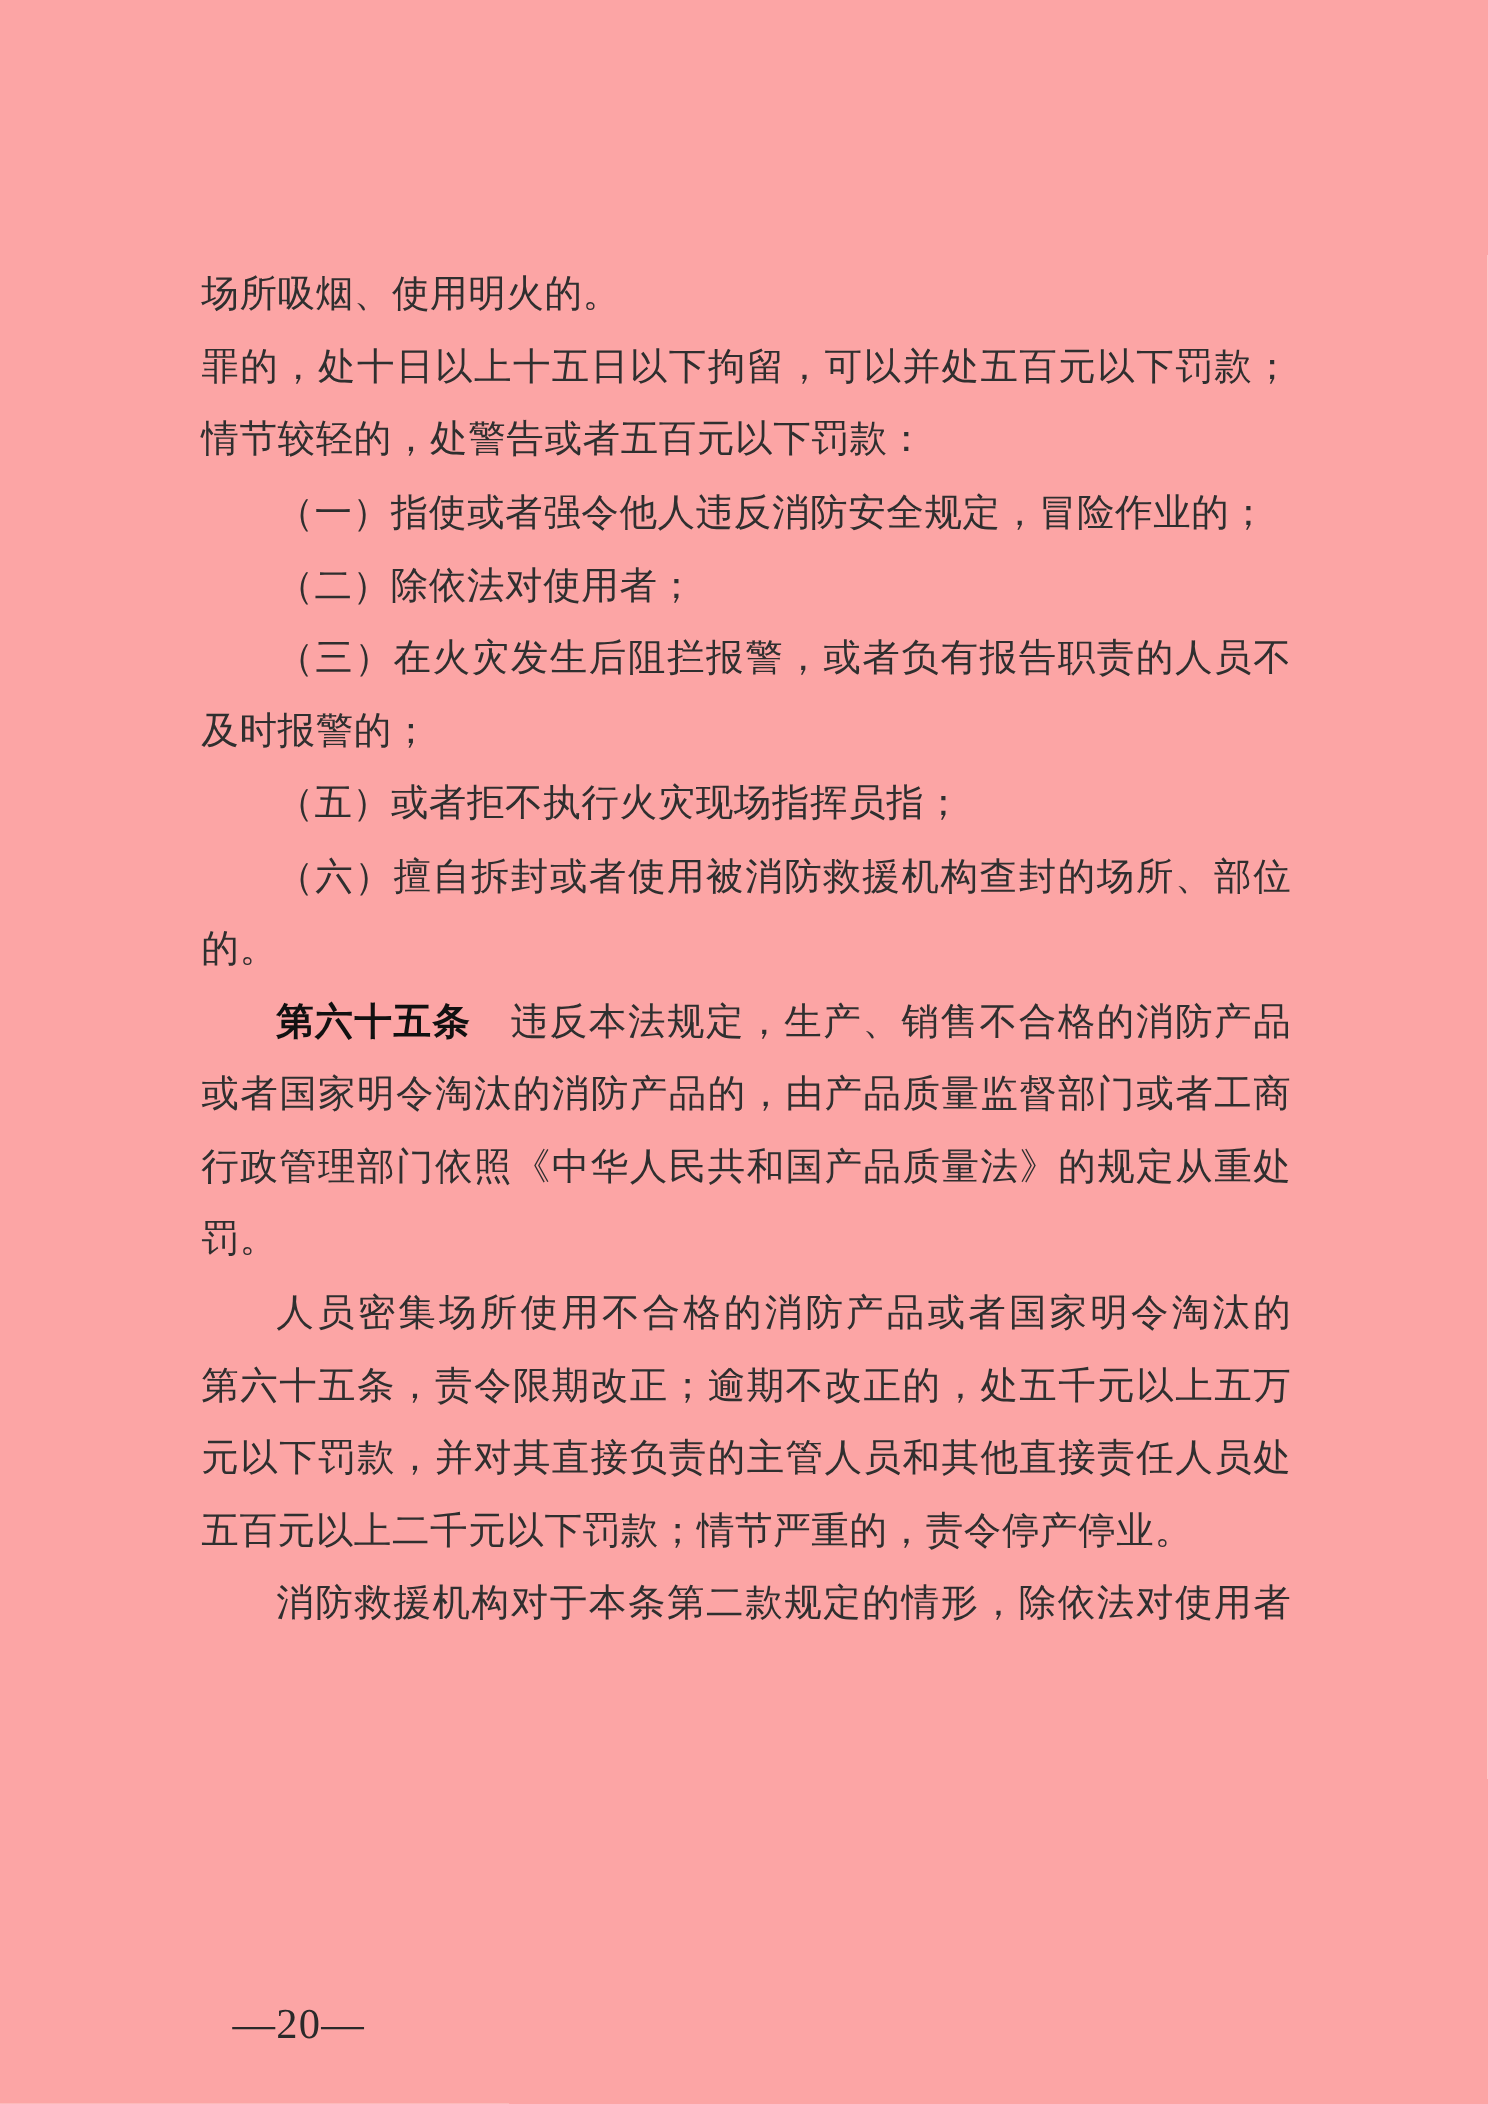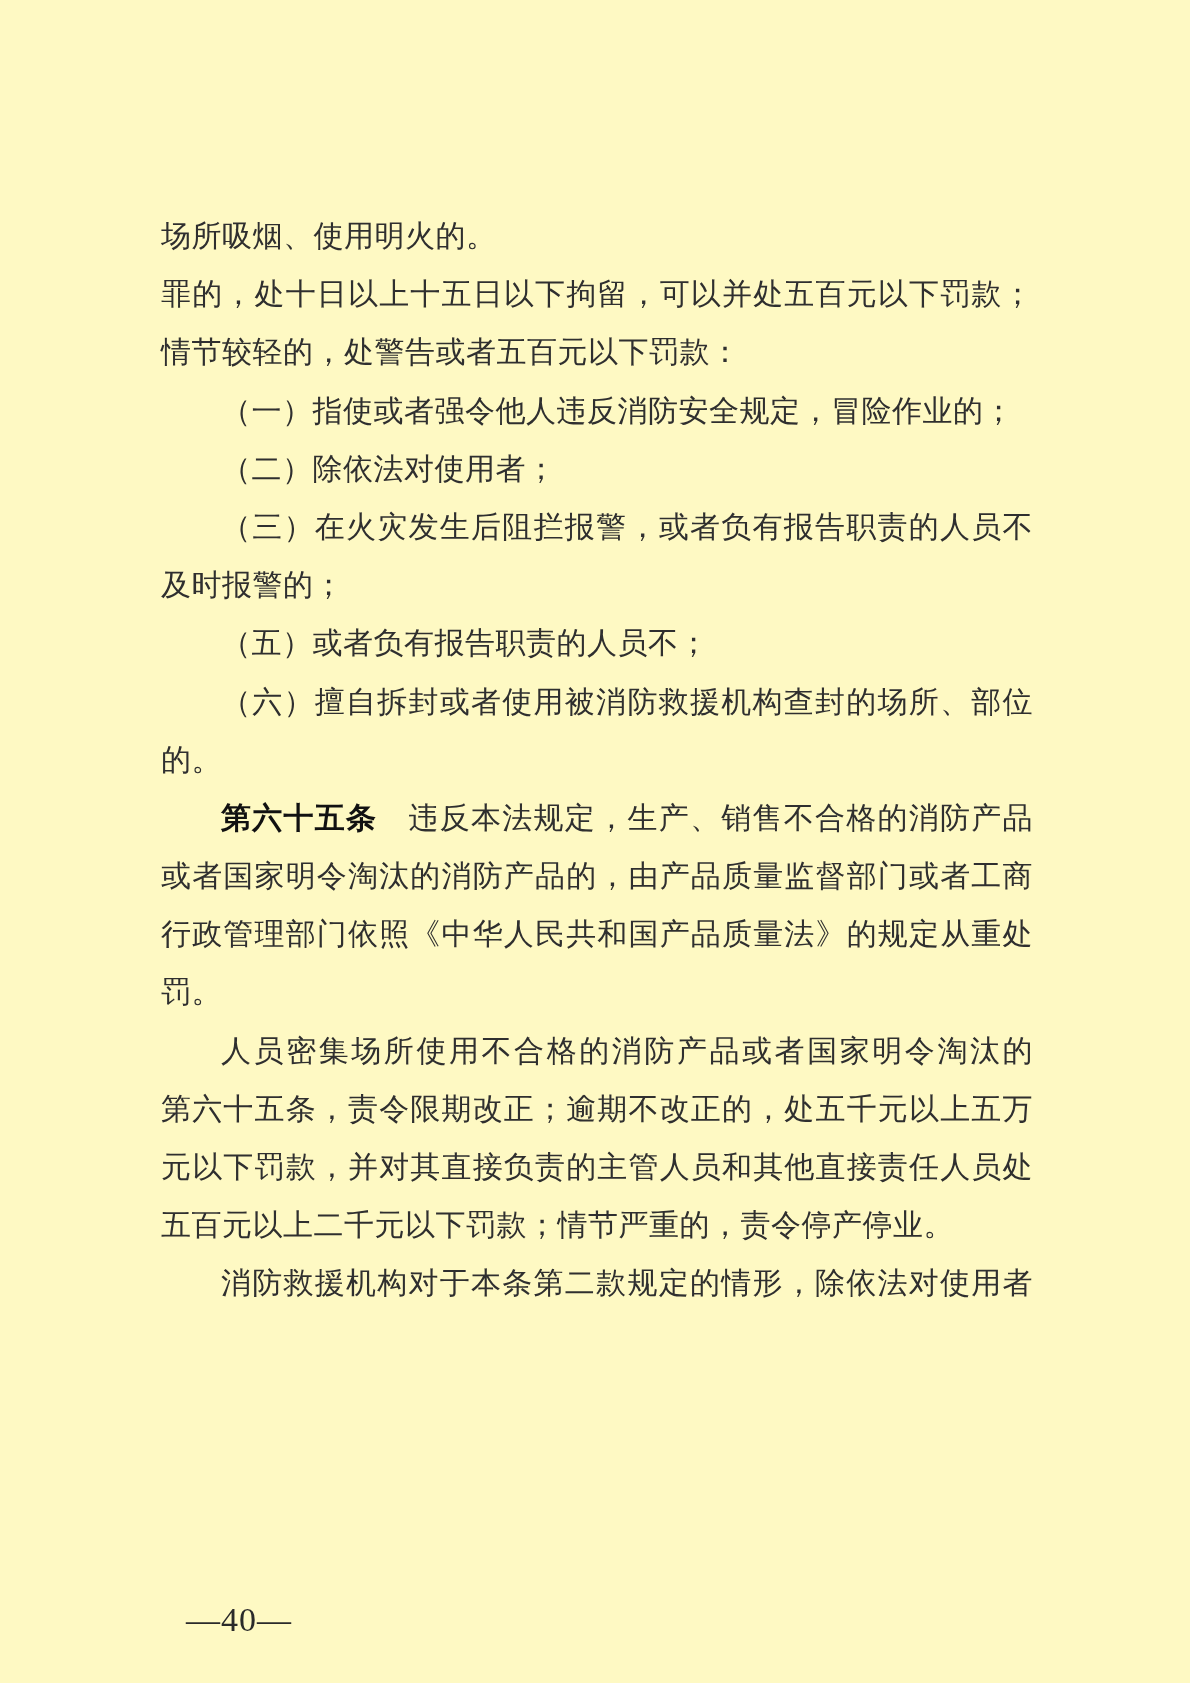--- a/index.html
+++ b/index.html
@@ -10,21 +10,21 @@
   body {
     width: 1190px;
     height: 1683px;
     position: relative;
     overflow: hidden;
     font-family: "Liberation Serif", "DejaVu Serif", serif;
   }
   .page {
     position: absolute;
     inset: 0;
-    background: #fef9c3;
+    background: #fca5a5;
   }
   .text-block {
     position: absolute;
     left: 161px;
     top: 207px;
     width: 872px;
   }
   .text-line {
     box-sizing: border-box;
     width: 100%;
@@ -61,29 +61,29 @@
 
 <div class="page">
   <main class="text-block">
       <div class="text-line"><span class="seg">场所吸烟、使用明火的。</span></div>
       <div class="text-line flush"><span class="seg">罪的，处十日以上十五日以下拘留，可以并处五百元以下罚款；</span></div>
       <div class="text-line"><span class="seg">情节较轻的，处警告或者五百元以下罚款：</span></div>
       <div class="text-line" style="padding-left: 60px;"><span class="seg">（一）指使或者强令他人违反消防安全规定，冒险作业的；</span></div>
       <div class="text-line" style="padding-left: 60px;"><span class="seg">（二）除依法对使用者；</span></div>
       <div class="text-line flush" style="padding-left: 60px;"><span class="seg">（三）在火灾发生后阻拦报警，或者负有报告职责的人员不</span></div>
       <div class="text-line"><span class="seg">及时报警的；</span></div>
-      <div class="text-line" style="padding-left: 60px;"><span class="seg">（五）或者负有报告职责的人员不；</span></div>
+      <div class="text-line" style="padding-left: 60px;"><span class="seg">（五）或者拒不执行火灾现场指挥员指；</span></div>
       <div class="text-line flush" style="padding-left: 60px;"><span class="seg">（六）擅自拆封或者使用被消防救援机构查封的场所、部位</span></div>
       <div class="text-line"><span class="seg">的。</span></div>
       <div class="text-line flush" style="padding-left: 60px;"><span class="seg seg-bold">第六十五条</span><span class="seg">　违反本法规定，生产、销售不合格的消防产品</span></div>
       <div class="text-line flush"><span class="seg">或者国家明令淘汰的消防产品的，由产品质量监督部门或者工商</span></div>
       <div class="text-line flush"><span class="seg">行政管理部门依照《中华人民共和国产品质量法》的规定从重处</span></div>
       <div class="text-line"><span class="seg">罚。</span></div>
       <div class="text-line flush" style="padding-left: 60px;"><span class="seg">人员密集场所使用不合格的消防产品或者国家明令淘汰的</span></div>
       <div class="text-line flush"><span class="seg">第六十五条，责令限期改正；逾期不改正的，处五千元以上五万</span></div>
       <div class="text-line flush"><span class="seg">元以下罚款，并对其直接负责的主管人员和其他直接责任人员处</span></div>
       <div class="text-line"><span class="seg">五百元以上二千元以下罚款；情节严重的，责令停产停业。</span></div>
       <div class="text-line flush" style="padding-left: 60px;"><span class="seg">消防救援机构对于本条第二款规定的情形，除依法对使用者</span></div>
     </main>
   <div class="footer">
-    <span>—40—</span>
+    <span>—20—</span>
   </div>
 </div>
 
 </body></html>

